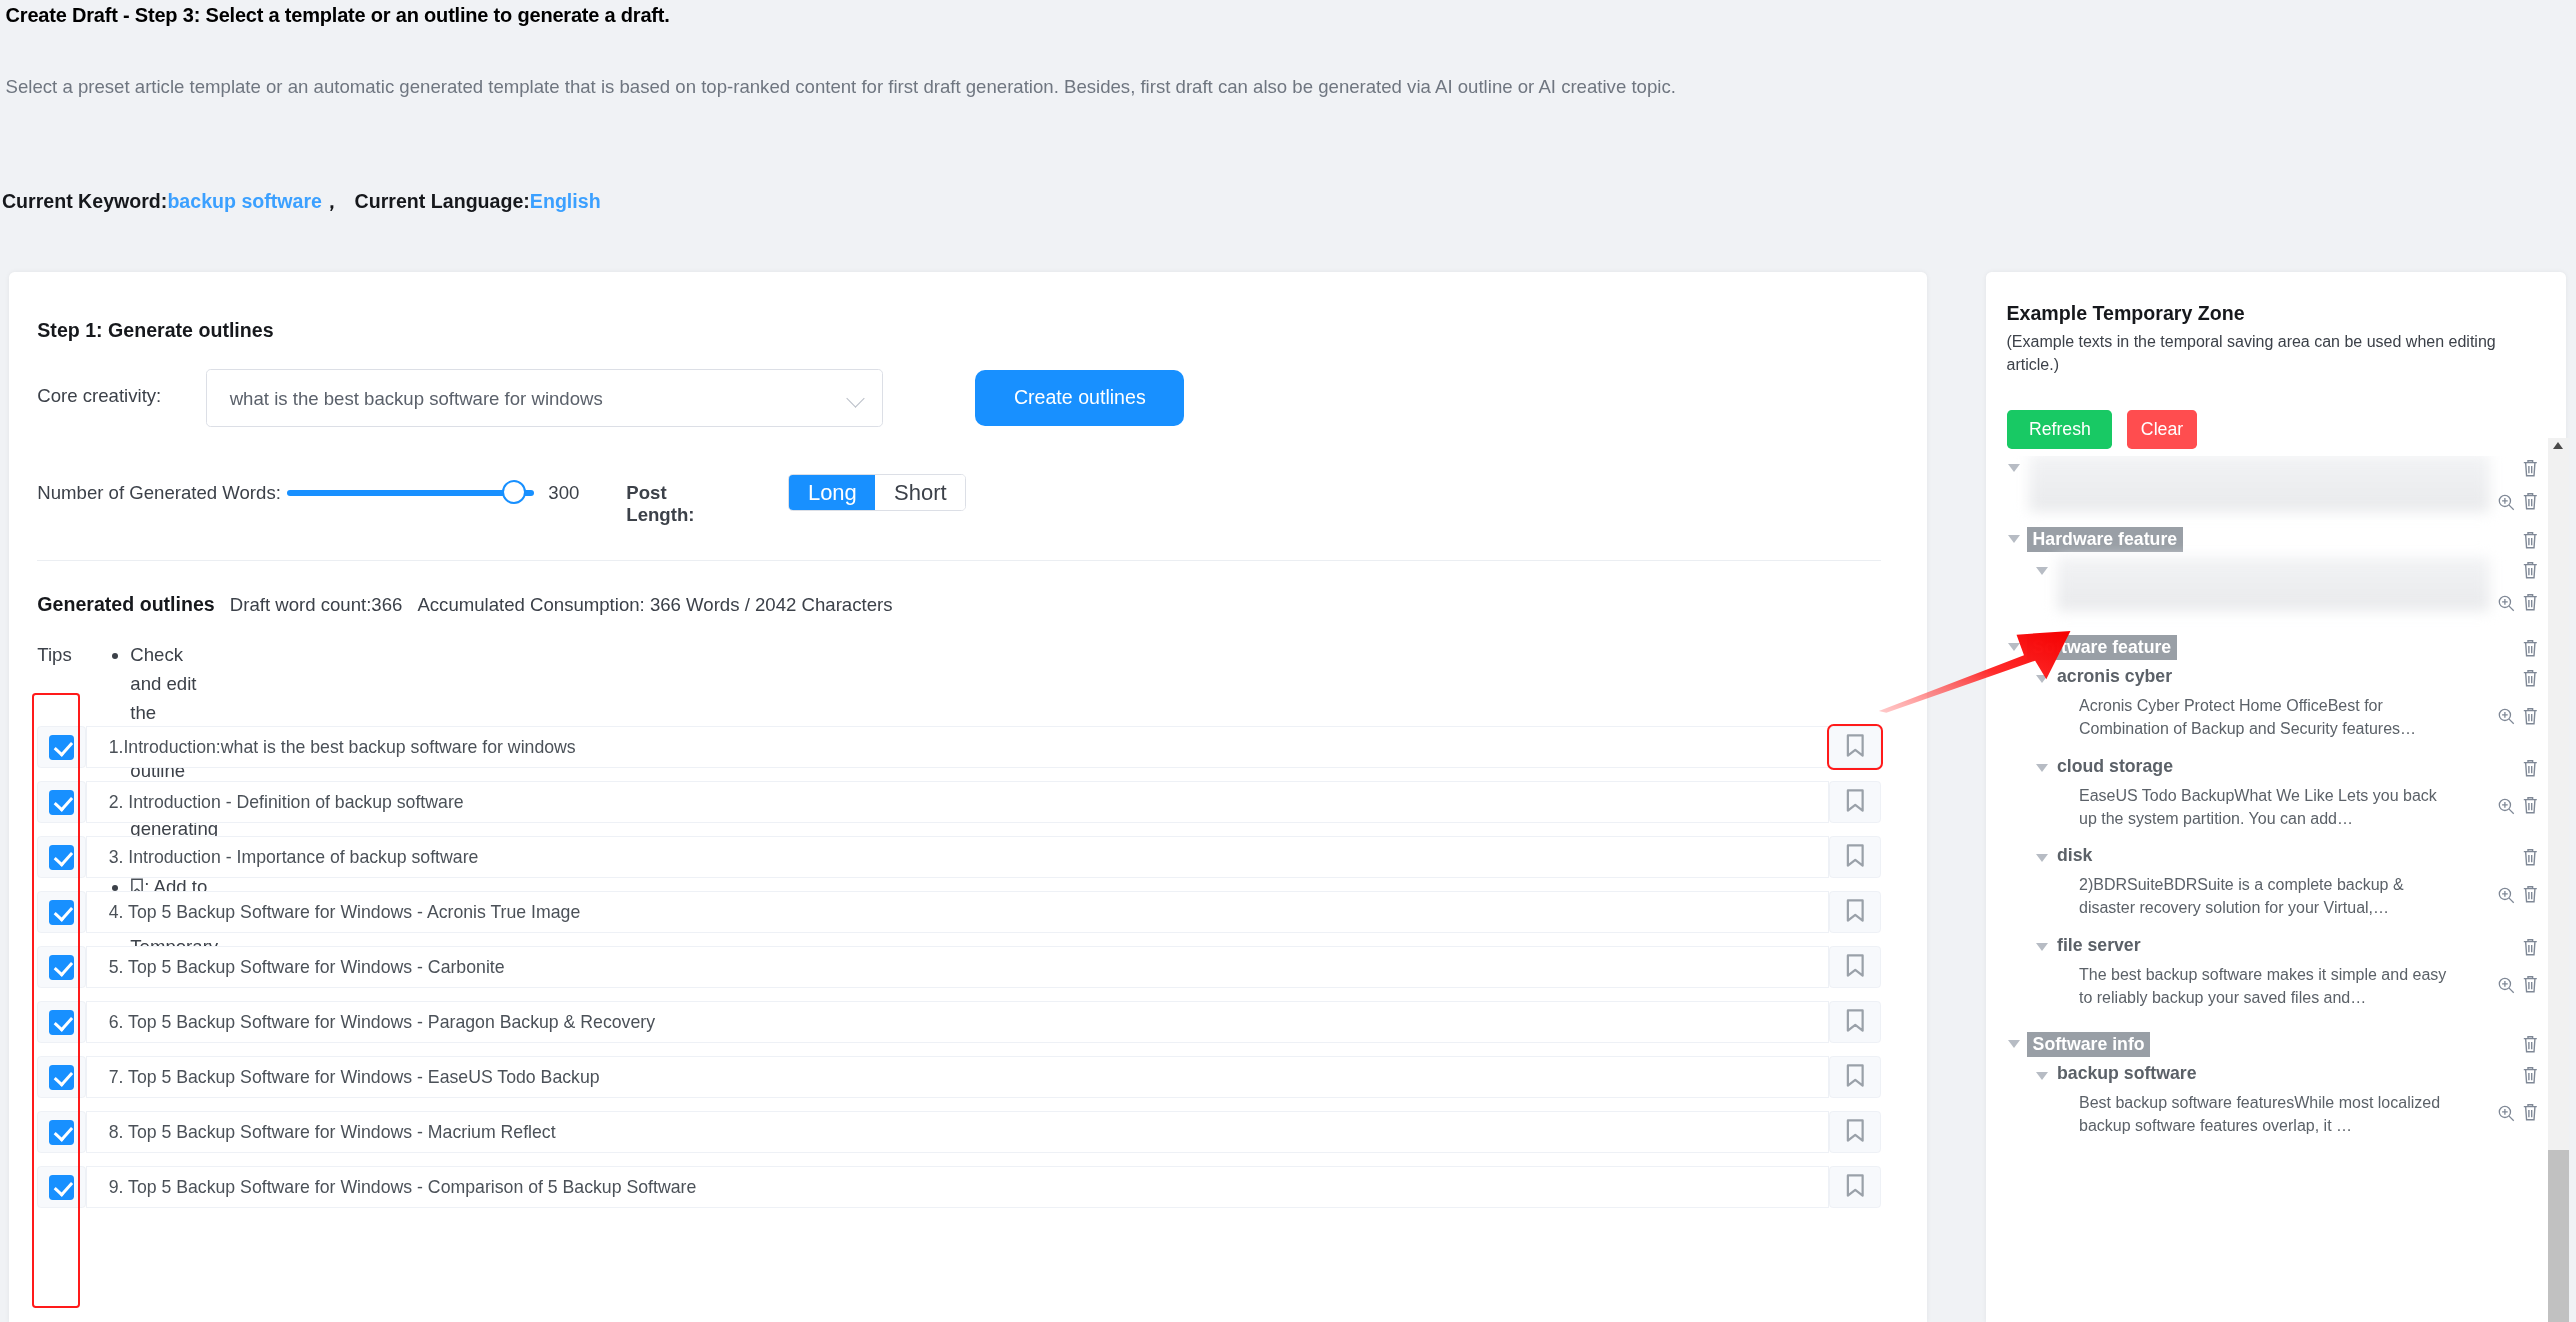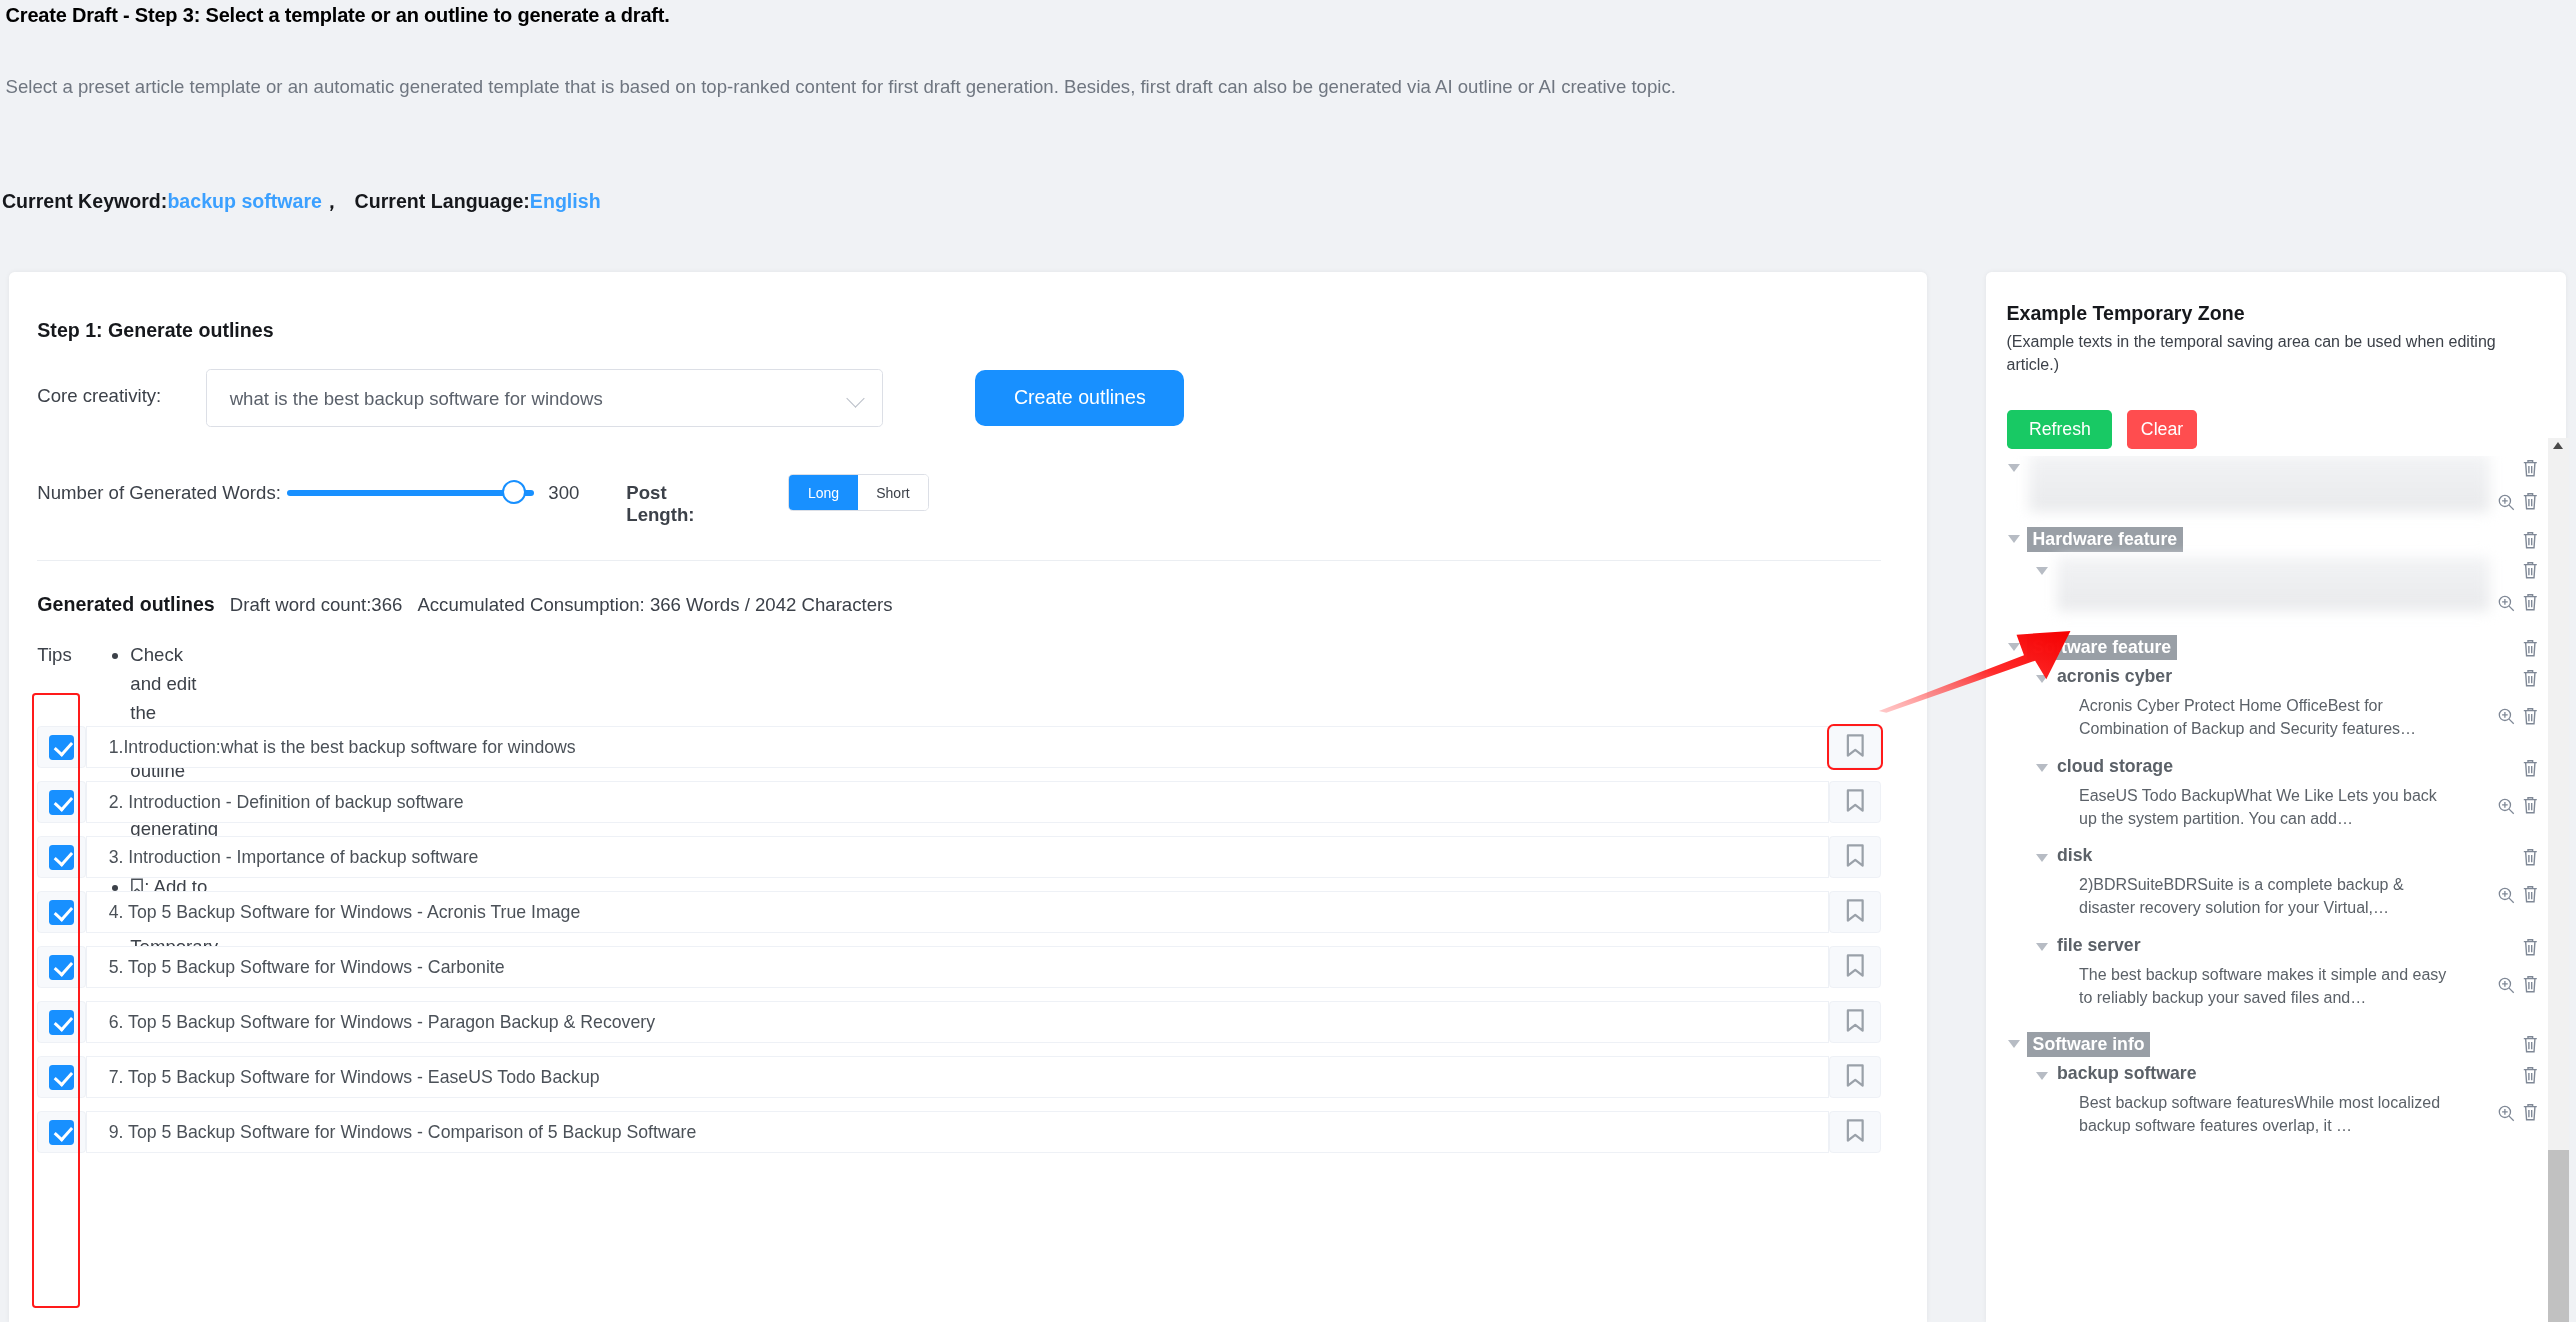--- a/index.html
+++ b/index.html
@@ -81,21 +81,21 @@
   .slider { position: absolute; left: 250px; top: 12px; width: 247px; height: 13px; }
   .slider .track { position: absolute; left: 0; top: 3.7px; width: 100%; height: 6.5px; border-radius: 3.7px; background: #1890ff; }
   .slider .knob {
     position: absolute; left: 215px; top: -5.6px;
     width: 24px; height: 24px; border-radius: 50%;
     background: #fff; border: 2.8px solid #1890ff;
   }
   .words-val { position: absolute; left: 511px; top: 8.4px; font-size: 18.6px; color: #3c4149; }
   .pl-label { position: absolute; left: 589px; top: 8.4px; font-size: 18.6px; color: #3c4149; font-weight: bold; }
   .pl-group { position: absolute; left: 751px; top: 0; height: 37px; display: flex; border-radius: 4.7px; overflow: hidden; border: 0.9px solid #dcdfe6; }
-  .pl-btn { font-size: 14px; font-family: inherit; border: none; background: #fff; color: #3c4149; padding: 0 18.6px; cursor: pointer; text-align: center; }
+  .pl-btn { font-size: 22px; font-family: inherit; border: none; background: #fff; color: #3c4149; padding: 0 18.6px; cursor: pointer; text-align: center; }
   .pl-btn.active { background: #1890ff; color: #fff; }
 
   .divider { position: absolute; left: 28px; top: 288px; width: 1844px; height: 0.9px; background: #ebeef2; }
 
   
   .go-row { position: absolute; left: 28px; top: 321px; white-space: nowrap; }
   .go-title { font-size: 19.6px; font-weight: bold; color: #16181c; }
   .go-meta { font-size: 18.6px; color: #3c4149; }
   .go-gap { display: inline-block; width: 15px; }
 
@@ -354,20 +354,33 @@
             <span><svg width="20.5" height="24" viewBox="0 0 22 26">
                 <path d="M3 1.5h16v22L11 17.3 3 23.5z" fill="none" stroke="#9aa1a9" stroke-width="2.4" stroke-linejoin="round"></path>
               </svg></span>
           </div>
         </div>
         <div class="outline-row">
           <div class="ck-cell">
             <div class="ck"></div>
           </div>
           <div class="row-text-cell">
+            <span class="row-text">8. Top 5 Backup Software for Windows - Macrium Reflect</span>
+          </div>
+          <div class="bm-cell">
+            <span><svg width="20.5" height="24" viewBox="0 0 22 26">
+                <path d="M3 1.5h16v22L11 17.3 3 23.5z" fill="none" stroke="#9aa1a9" stroke-width="2.4" stroke-linejoin="round"></path>
+              </svg></span>
+          </div>
+        </div>
+        <div class="outline-row">
+          <div class="ck-cell">
+            <div class="ck"></div>
+          </div>
+          <div class="row-text-cell">
             <span class="row-text">9. Top 5 Backup Software for Windows - Comparison of 5 Backup Software</span>
           </div>
           <div class="bm-cell">
             <span><svg width="20.5" height="24" viewBox="0 0 22 26">
                 <path d="M3 1.5h16v22L11 17.3 3 23.5z" fill="none" stroke="#9aa1a9" stroke-width="2.4" stroke-linejoin="round"></path>
               </svg></span>
           </div>
         </div>
       </div>
   </div>

